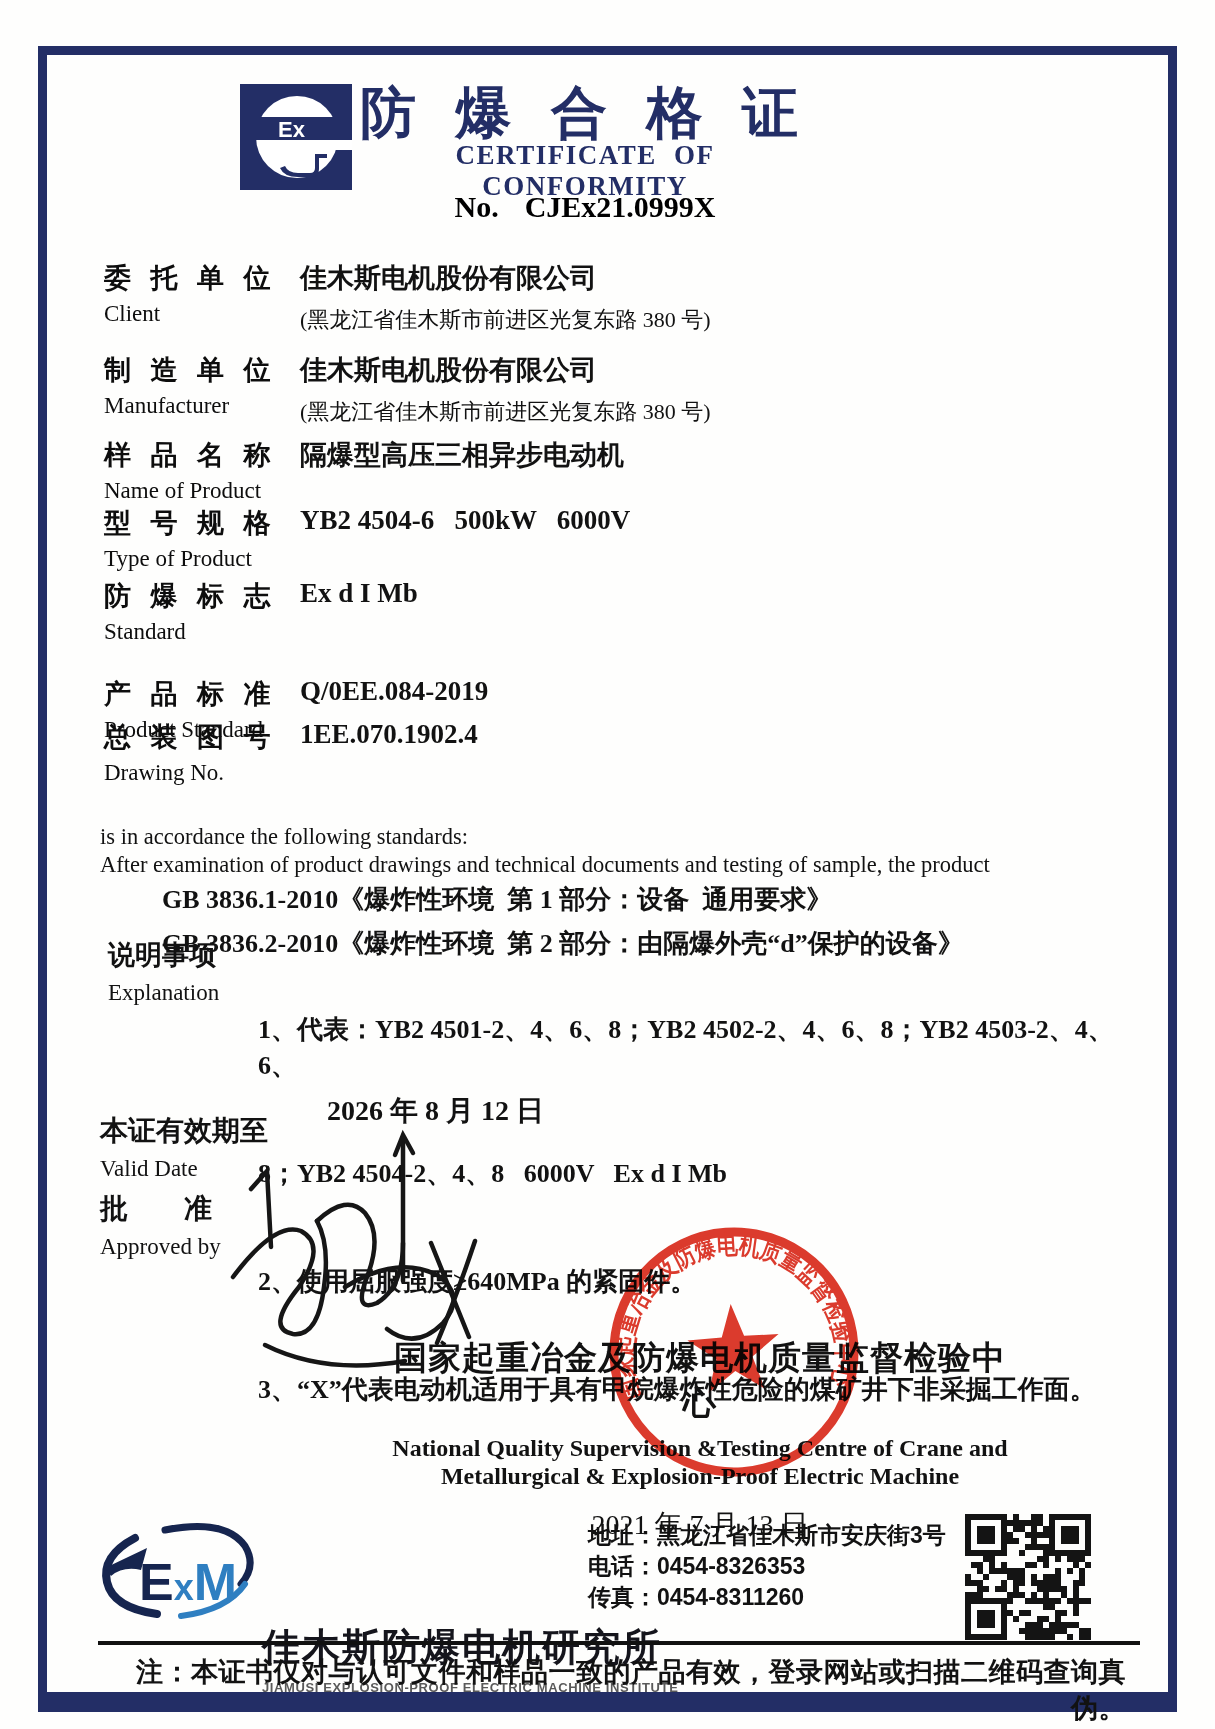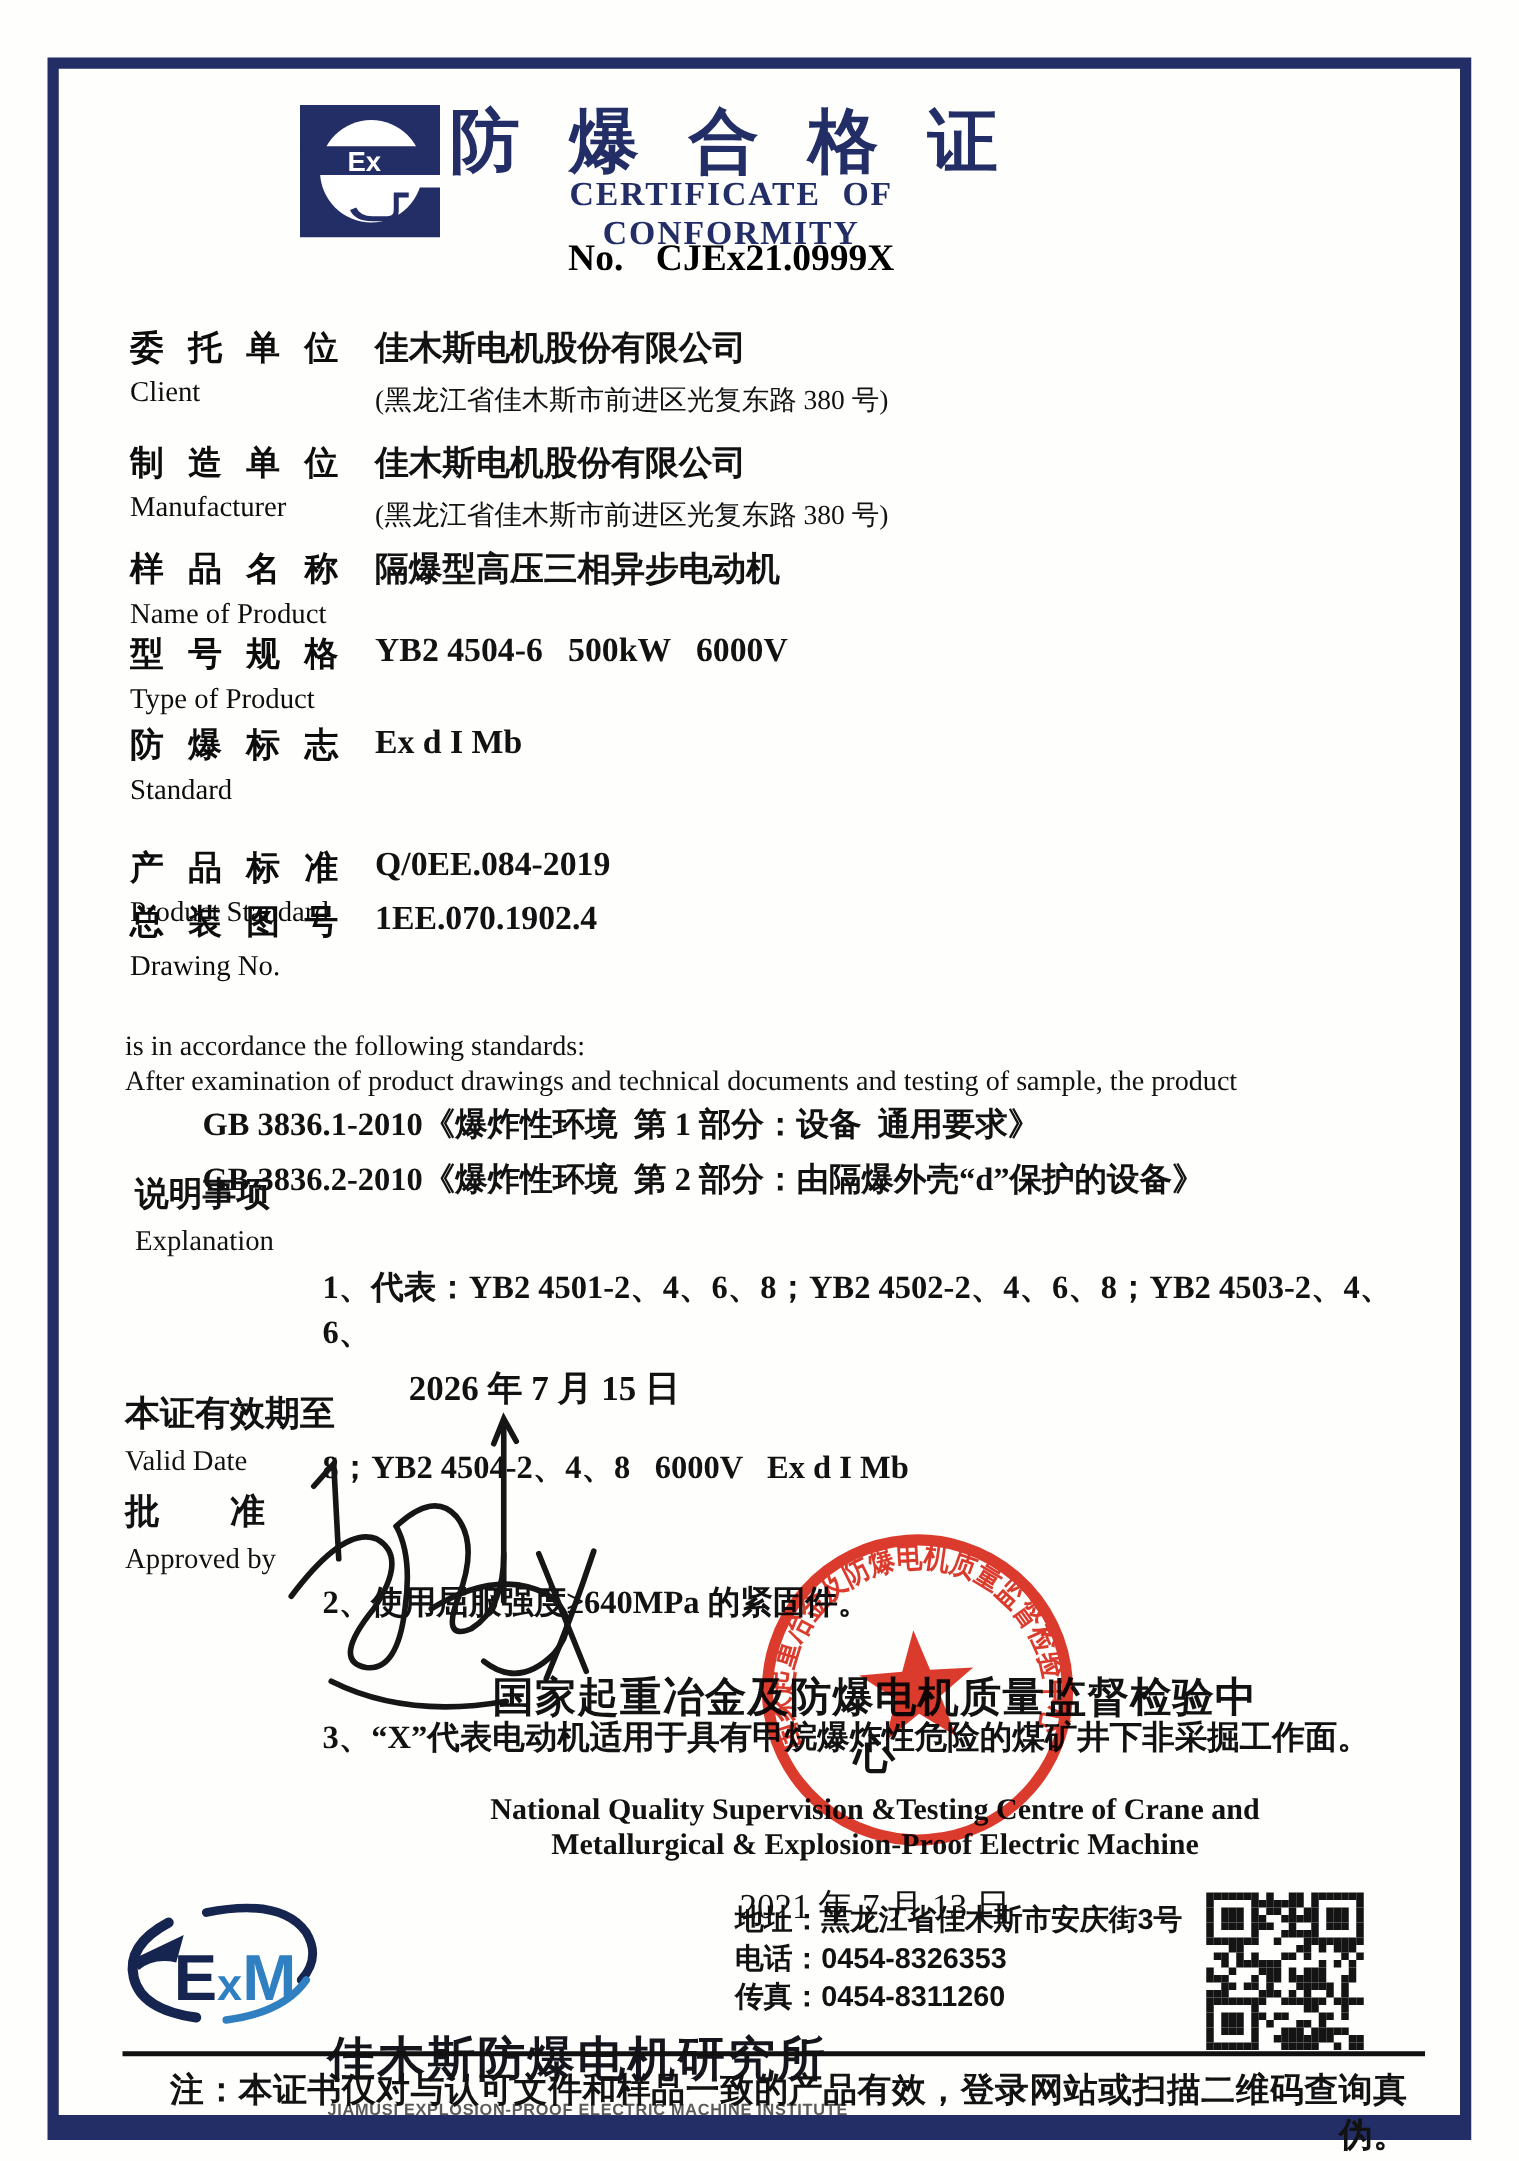--- a/index.html
+++ b/index.html
@@ -169,21 +169,21 @@
     <div>1、代表：YB2 4501-2、4、6、8；YB2 4502-2、4、6、8；YB2 4503-2、4、6、</div>
     <div>8；YB2 4504-2、4、8   6000V   Ex d I Mb</div>
     <div>2、使用屈服强度≥640MPa 的紧固件。</div>
     <div>3、“X”代表电动机适用于具有甲烷爆炸性危险的煤矿井下非采掘工作面。</div>
   </div>
 
   <div class="abs valid-label">
     <div class="zh">本证有效期至</div>
     <div class="en">Valid Date</div>
   </div>
-  <div class="abs valid-value">2026 年 7 月 15 日</div>
+  <div class="abs valid-value">2026 年 8 月 12 日</div>
 
   <div class="abs appr-label">
     <div class="zh">批　　准</div>
     <div class="en">Approved by</div>
   </div>
 
   <svg class="abs signature" viewBox="0 0 310 270">
     <g fill="none" stroke="#161616" stroke-width="4.5" stroke-linecap="round">
       <path d="M46,64 L62,46 L66,122"></path>
       <path d="M28,152 Q70,96 96,106 Q122,120 94,162 Q60,204 88,209 Q113,212 119,162 Q125,120 112,96"></path>

